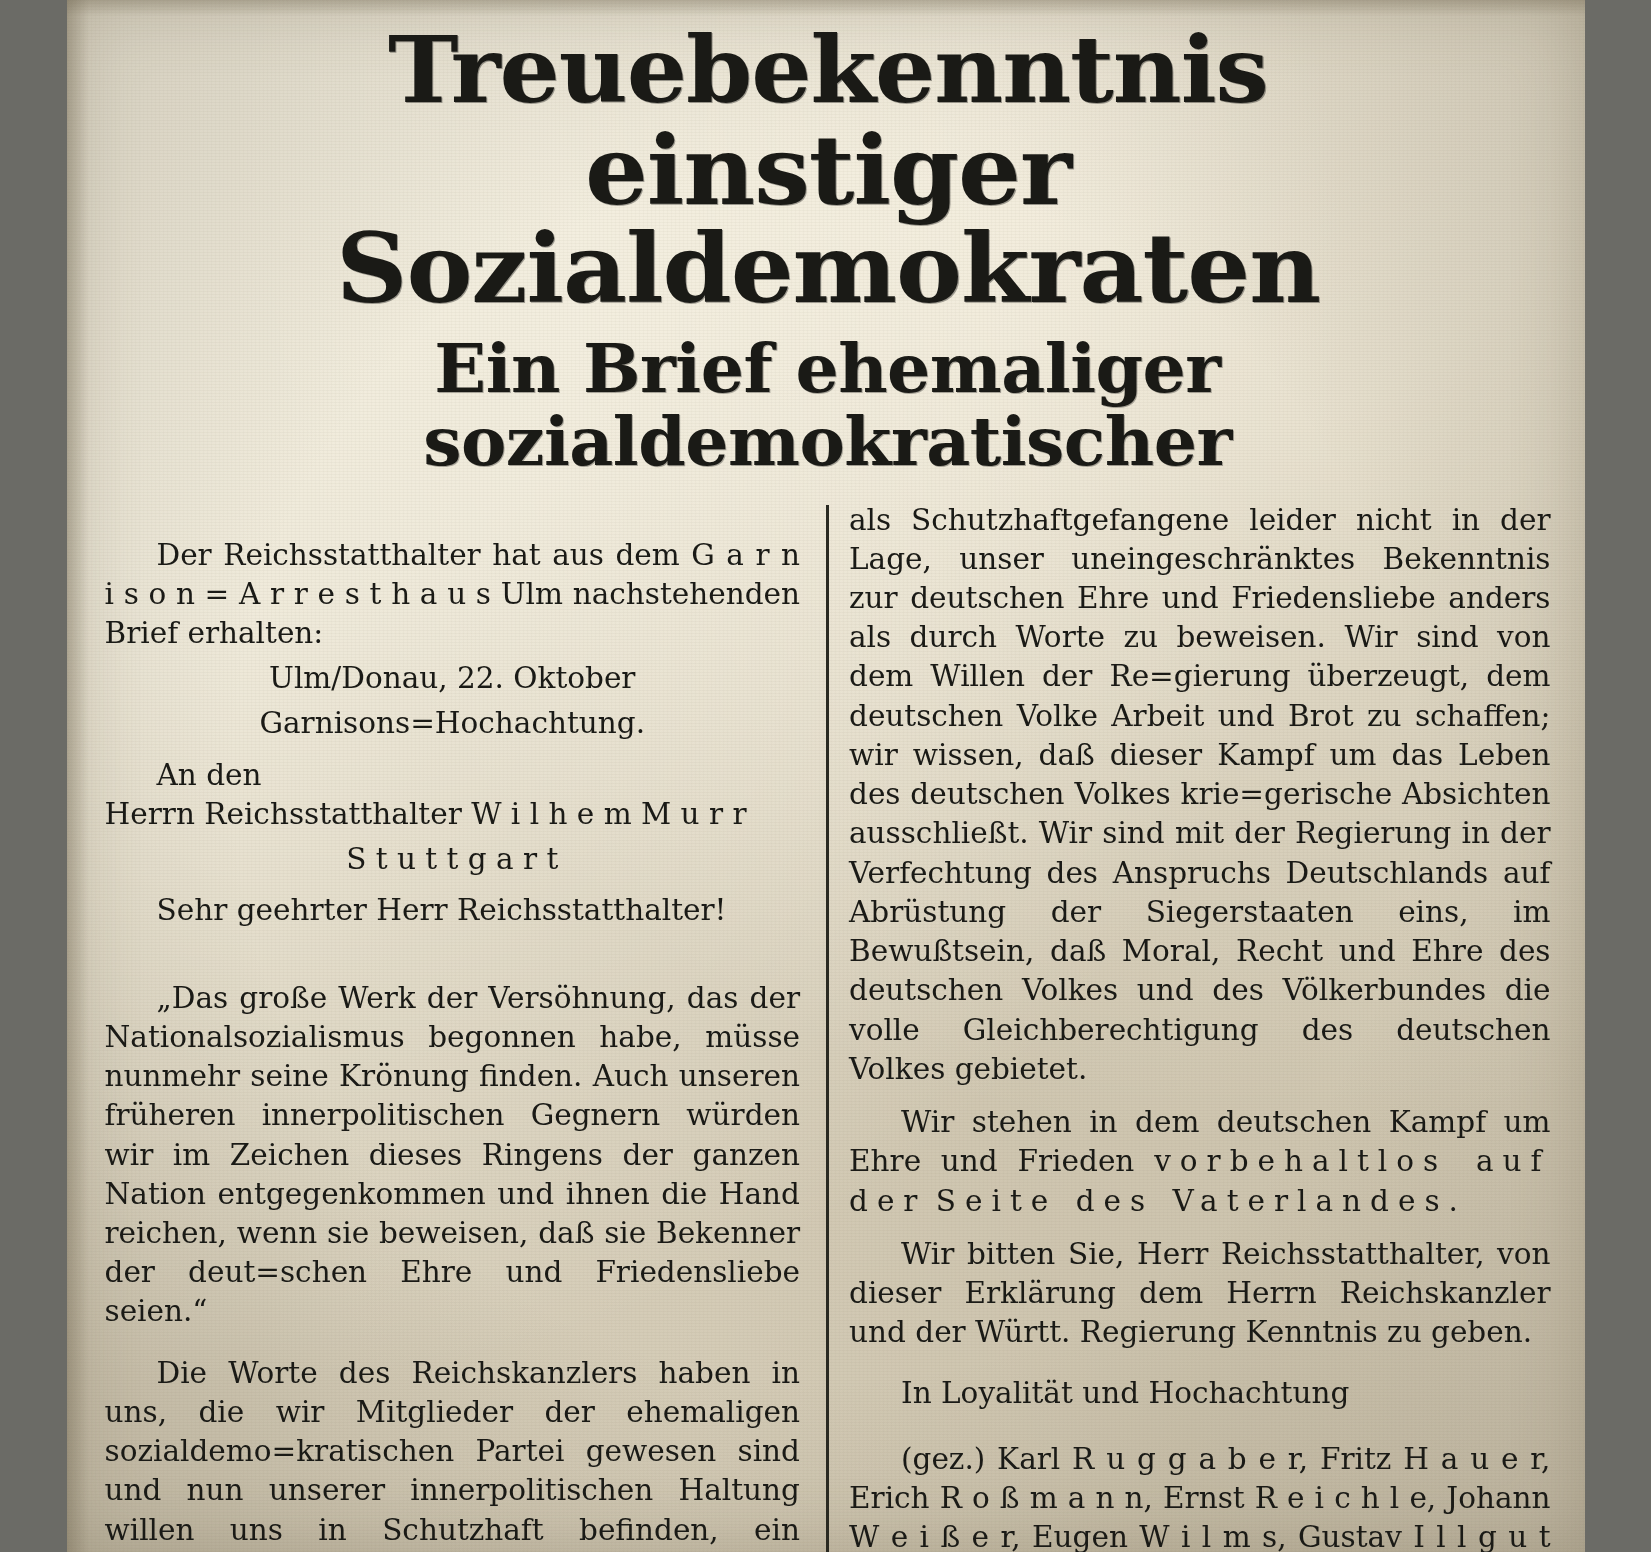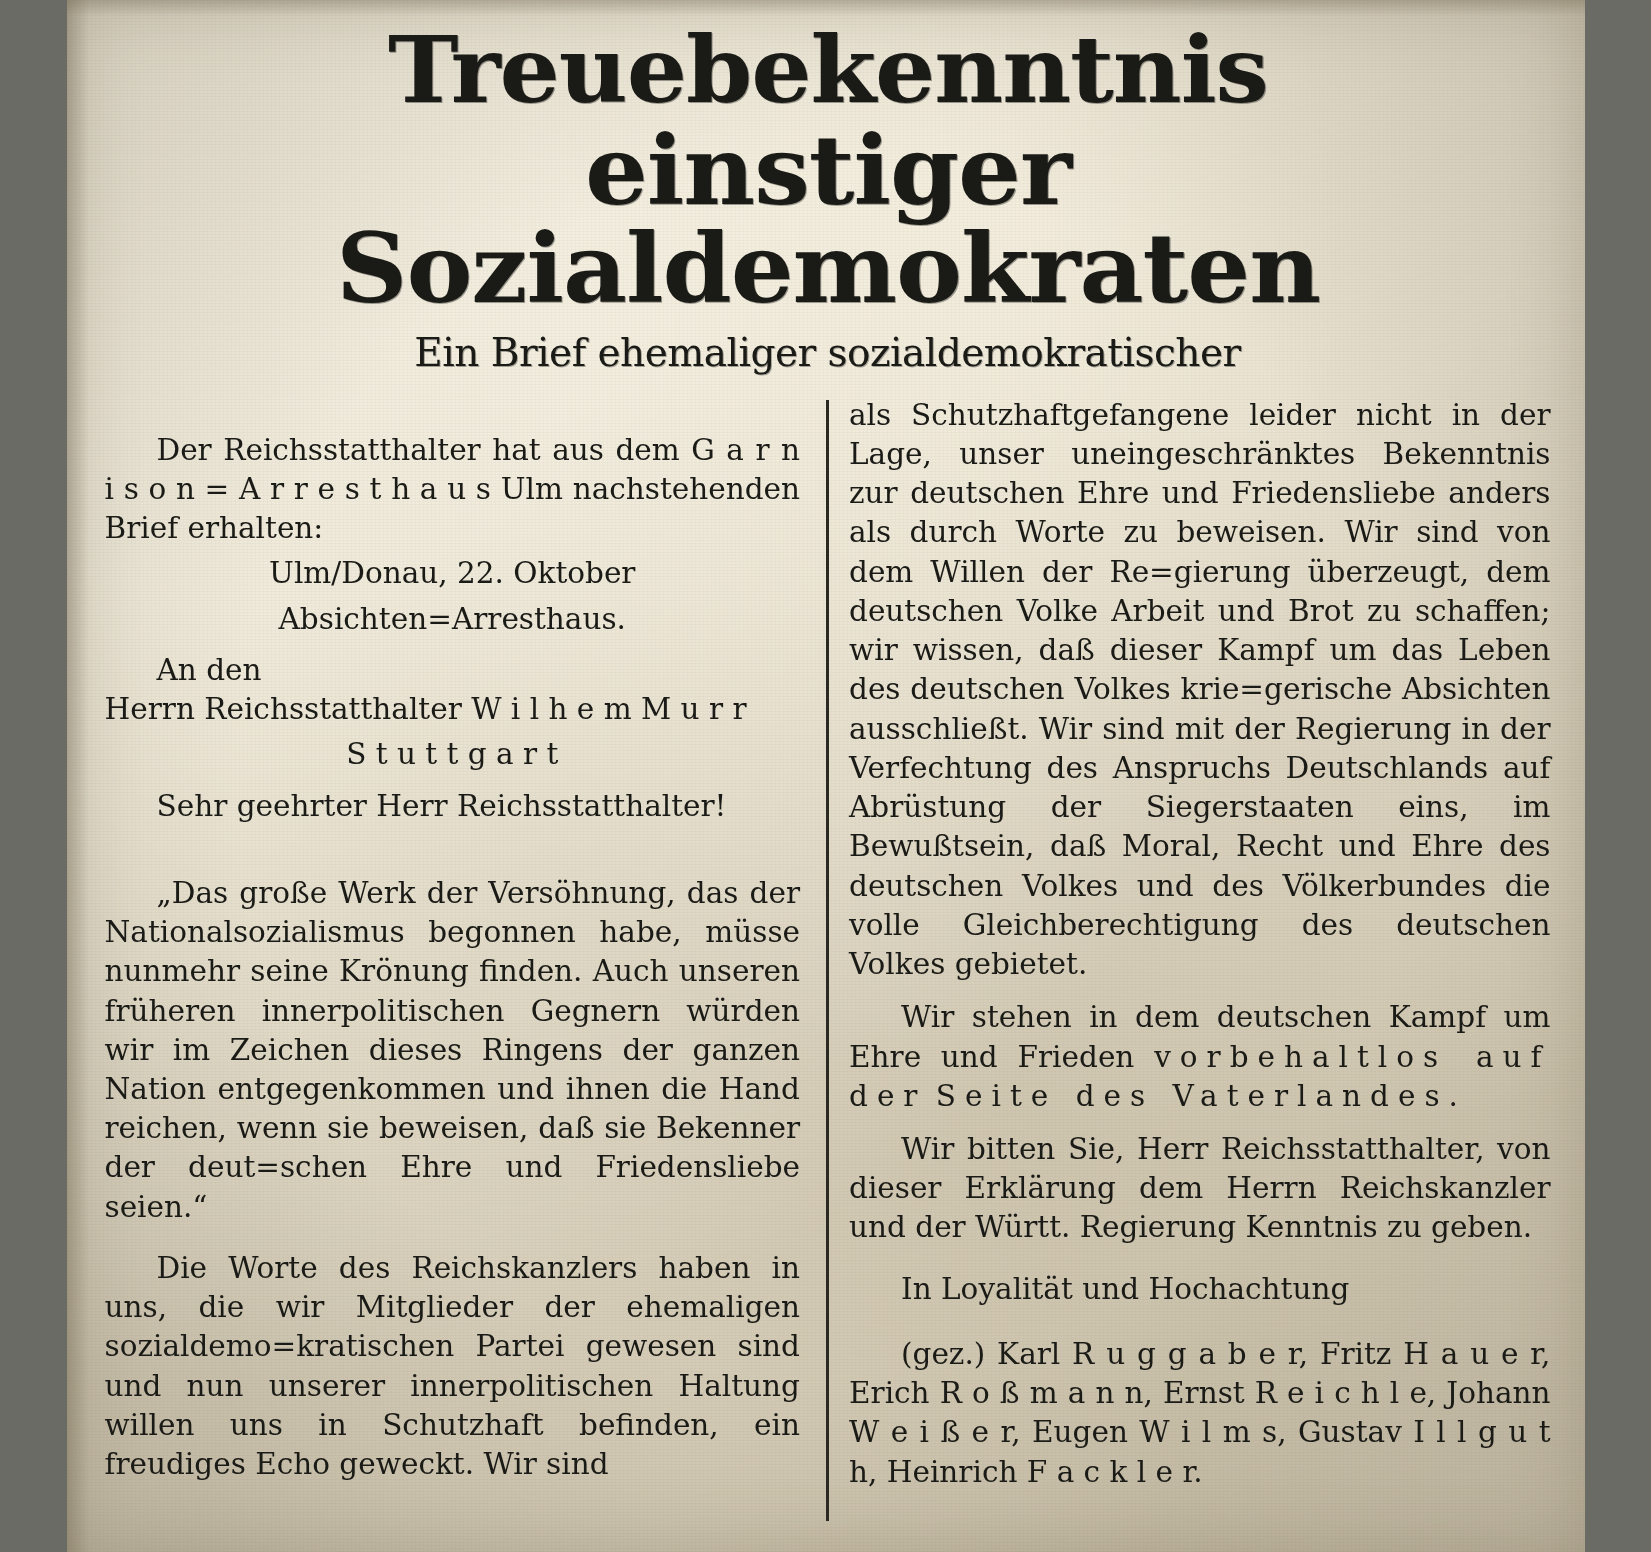--- a/index.html
+++ b/index.html
@@ -79,22 +79,22 @@
     text-shadow: 1px 1px 0 rgba(0,0,0,0.35);
     transform: scaleX(1.03);
   }
   .hl-main .line2 {
     display: block;
     font-size: 96px;
     margin-top: 4px;
   }
   .hl-sub {
     font-family: "DejaVu Serif", "Liberation Serif", serif;
-    font-weight: 400;
-    font-size: 39px;
+    font-weight: 700;
+    font-size: 68px;
     line-height: 1.08;
     margin: 14px 0 0 0;
     letter-spacing: -0.5px;
     text-shadow: 1px 1px 0 rgba(0,0,0,0.3);
   }
   .hl-sub .line2 { display: block; }
 
   
   .columns {
     display: flex;
@@ -168,21 +168,21 @@
       <h2 class="hl-sub">
         <span>Ein Brief ehemaliger sozialdemokratischer</span>
       </h2>
     </div>
 
     <div class="columns">
 
       <div class="col col-left">
         <p class="body">Der Reichsstatthalter hat aus dem G a r n i s o n = A r r e s t h a u s Ulm nachstehenden Brief erhalten:</p>
         <p class="centered">Ulm/Donau, 22. Oktober</p>
-        <p class="centered tight">Absichten=Arresthaus.</p>
+        <p class="centered tight">Garnisons=Hochachtung.</p>
         <div class="gap-sm"></div>
         <p class="addr addr-indent">An den</p>
         <p class="addr">Herrn Reichsstatthalter  W i l h e m   M u r r</p>
         <p class="centered tight">S t u t t g a r t</p>
         <div class="gap-sm"></div>
         <p class="body">Sehr geehrter Herr Reichsstatthalter!</p>
         <div class="gap-sm"></div>
         <div class="gap-md"></div>
         <p class="blockquote">„Das große Werk der Versöhnung, das der Nationalsozialismus begonnen habe, müsse nunmehr seine Krönung finden. Auch unseren früheren innerpolitischen Gegnern würden wir im Zeichen dieses Ringens der ganzen Nation entgegenkommen und ihnen die Hand reichen, wenn sie beweisen, daß sie Bekenner der deut=schen Ehre und Friedensliebe seien.“</p>
         <div class="gap-sm"></div>

